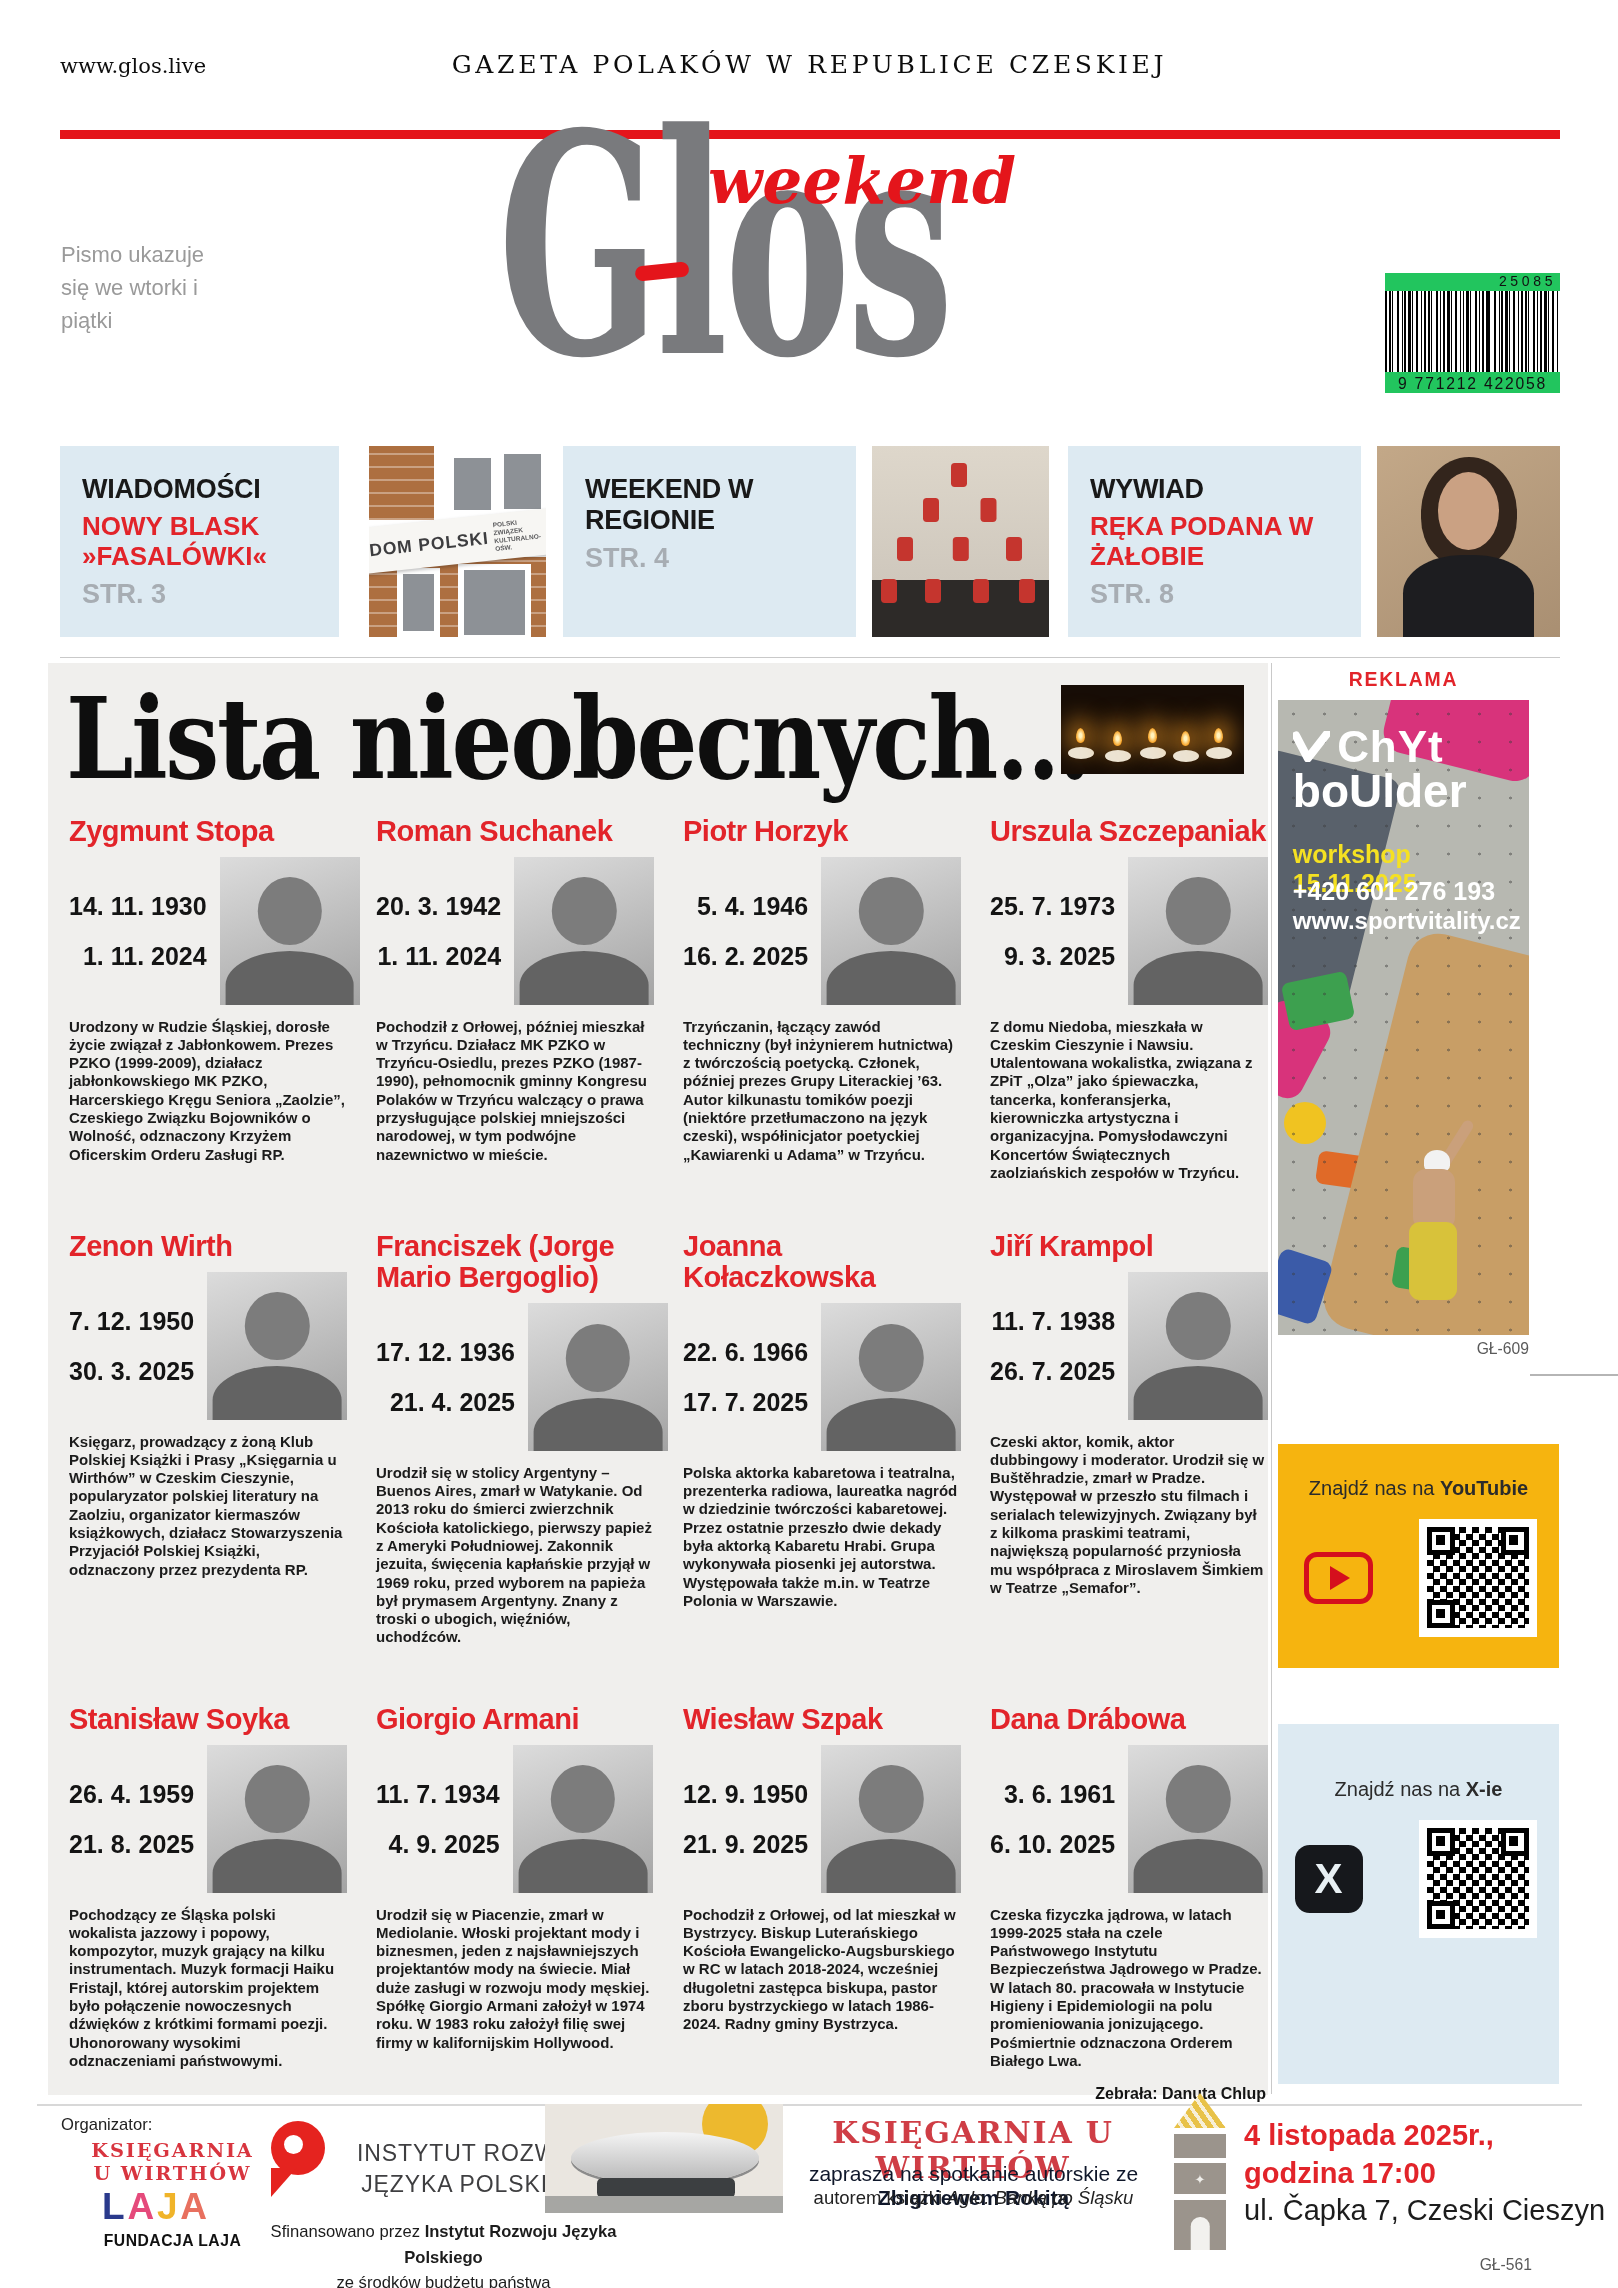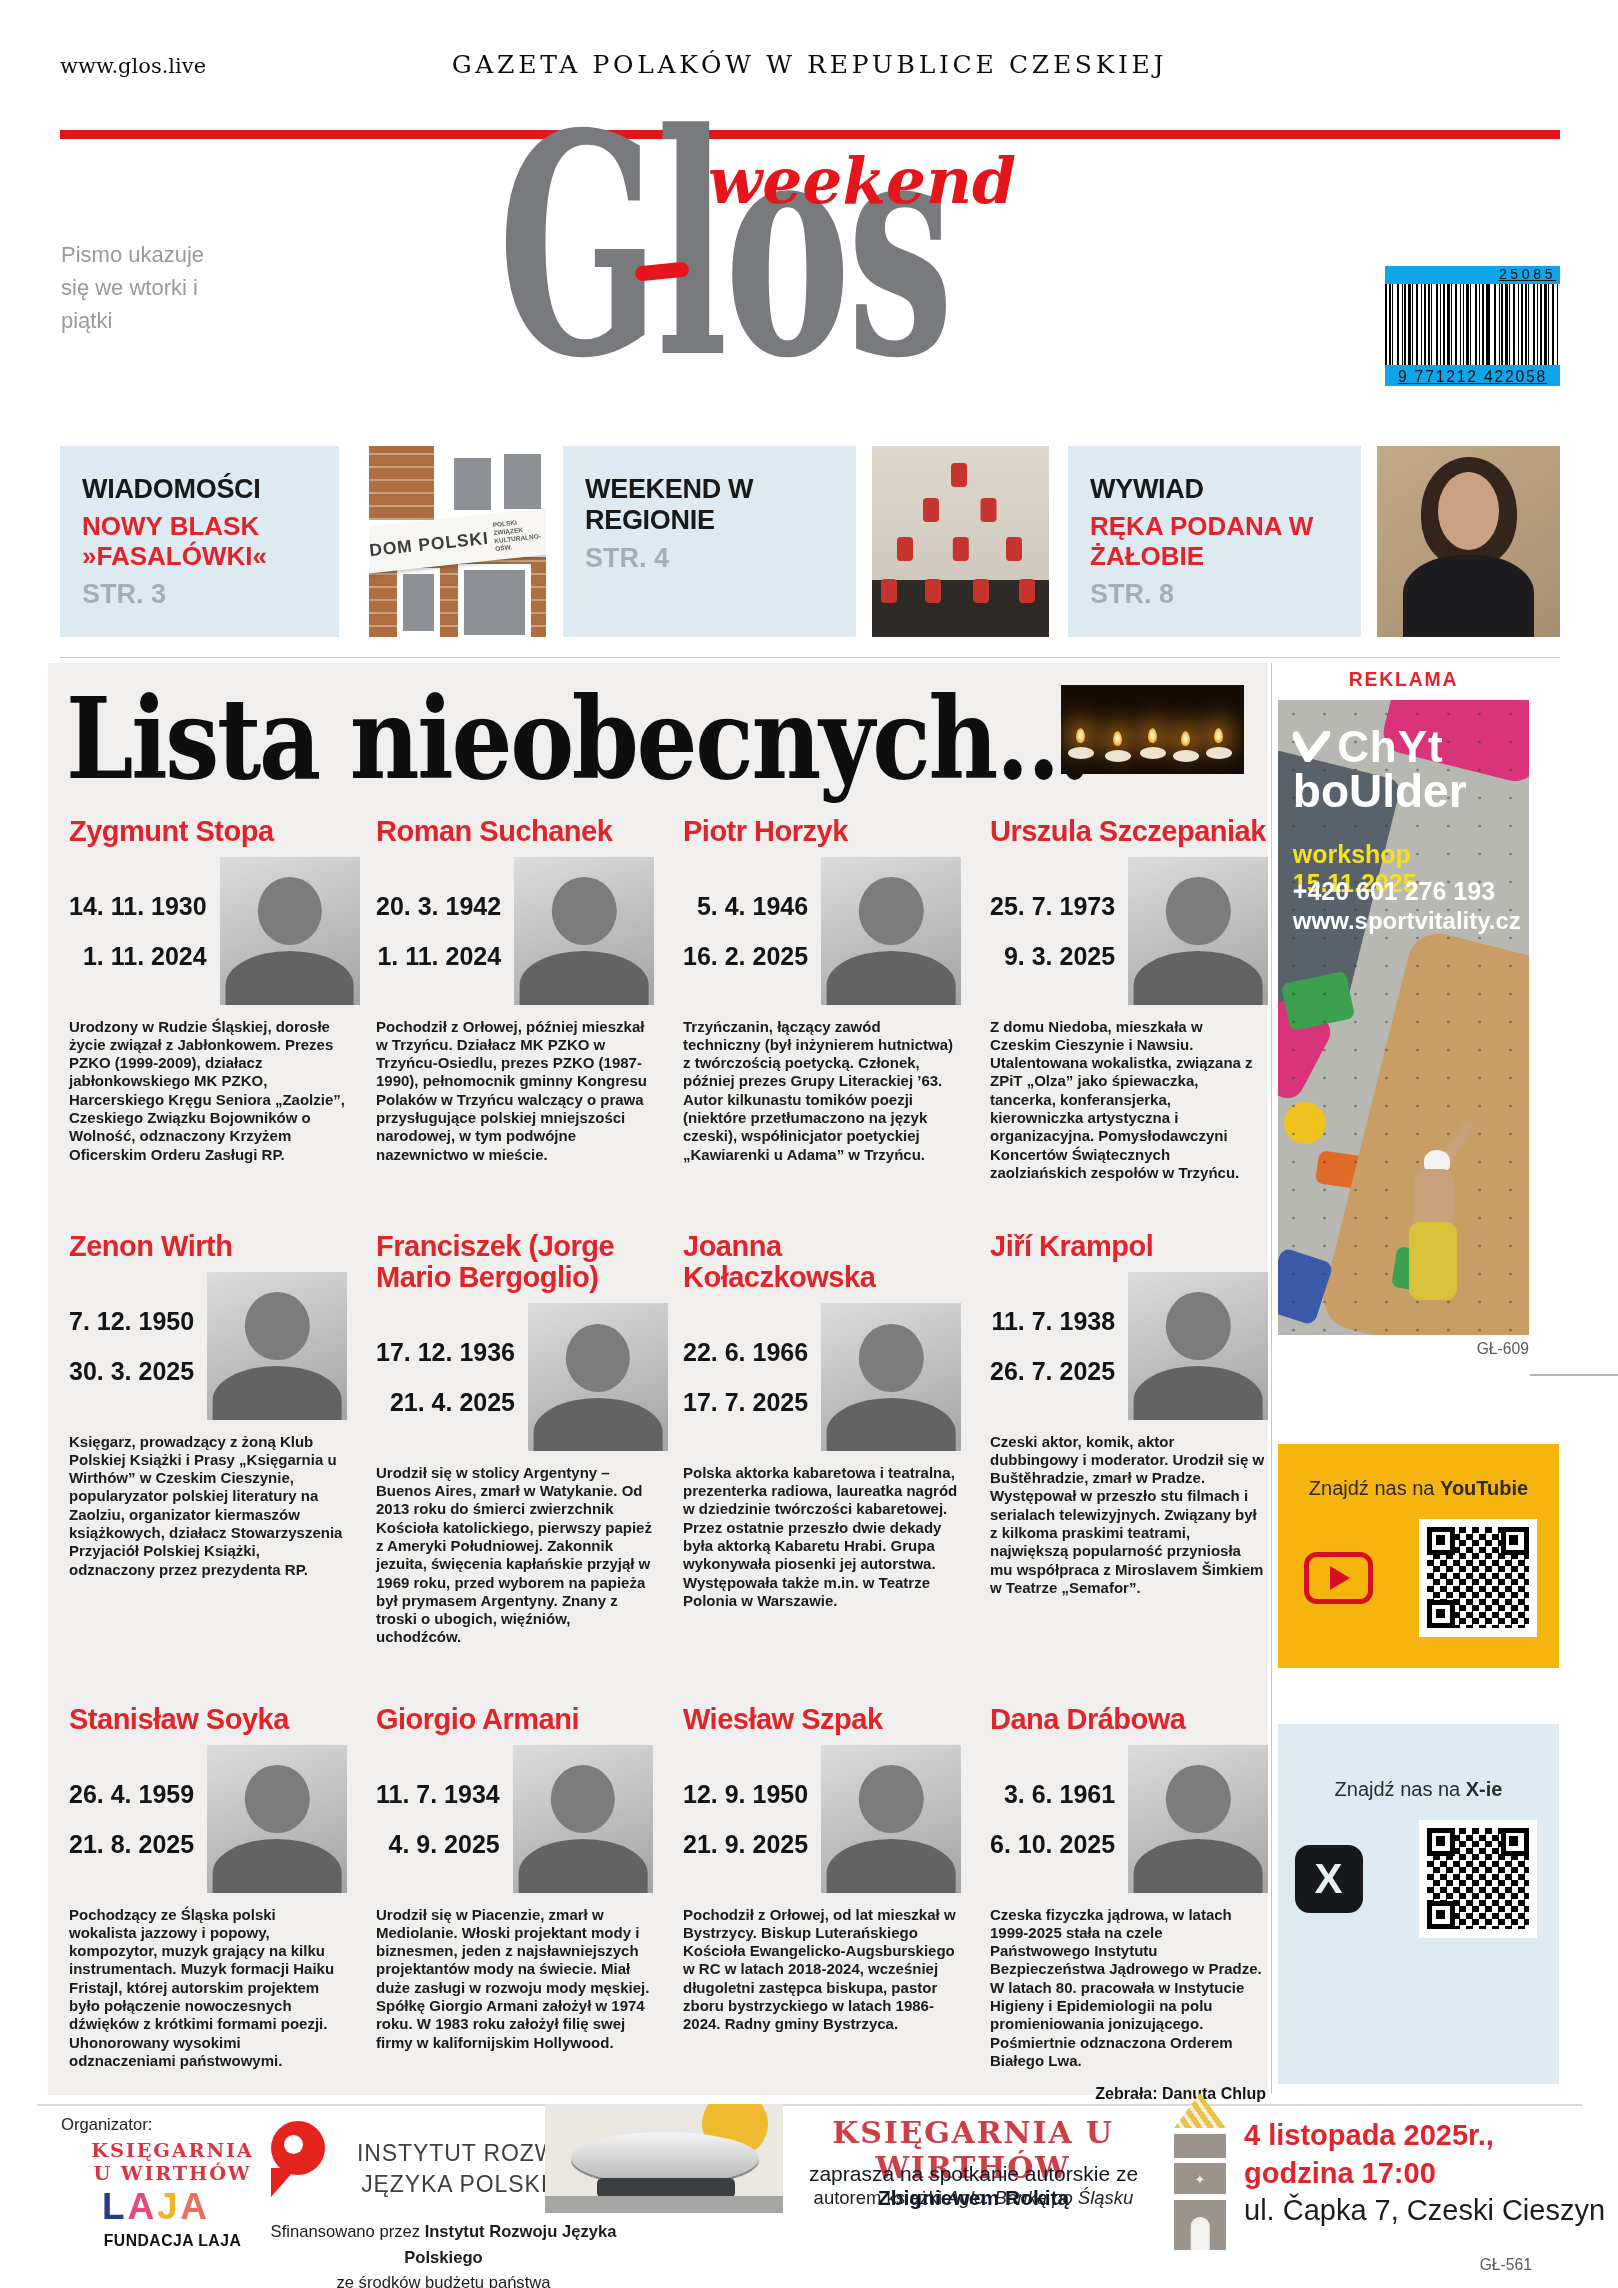--- a/index.html
+++ b/index.html
@@ -19,21 +19,21 @@
   .logo-text{position:absolute;left:0;top:0;font-family:"DejaVu Serif",serif;font-weight:bold;
              font-size:305px;line-height:.9;color:#797a7d;transform:scaleX(.62);
              transform-origin:left top;letter-spacing:-5.5px;white-space:nowrap;}
   .logo-dash{position:absolute;left:137px;top:155px;width:54px;height:14.8px;background:#e4151b;
              border-radius:8.3px;transform:rotate(-6deg);}
   .logo-weekend{position:absolute;left:210px;top:35px;font-family:"DejaVu Serif",serif;
                 font-style:italic;font-weight:bold;font-size:63px;color:#e4151b;}
   .issue-info{right:59px;top:140px;text-align:right;font-family:"DejaVu Serif",serif;}
   .issue-day{color:#e4151b;font-weight:bold;font-size:31px;margin-bottom:7.4px;}
   .issue-line{font-size:22px;color:#111;margin-bottom:7.4px;}
-  .barcode-block{right:59px;top:266px;width:175px;background:#0ea5e9;text-decoration:underline;}
+  .barcode-block{right:59px;top:273px;width:175px;background:#22c55e;}
   .barcode-top{font-size:14px;letter-spacing:3.7px;text-align:right;padding-right:3.7px;color:#111;}
   .barcode-bars{margin-top:1.8px;height:81px;background:
      repeating-linear-gradient(90deg,#000 0 1.8px,#fff 1.8px 3.7px,#000 3.7px 6.5px,#fff 6.5px 7.4px,
      #000 7.4px 8.3px,#fff 8.3px 12px,#000 12px 14px,#fff 14px 16.6px,#000 16.6px 17.5px,#fff 17.5px 19.4px);}
   .barcode-digits{font-size:15.7px;letter-spacing:1.8px;text-align:center;margin-top:2.8px;color:#111;}
 
   
   .teaser{top:446px;height:191px;background:#ddeaf2;padding:28px 22px;box-sizing:border-box;}
   .t1{left:60px;width:279px;} .t2{left:563px;width:293px;} .t3{left:1068px;width:293px;}
   .teaser-section{font-size:27px;font-weight:bold;color:#191919;letter-spacing:-0.3px;}

